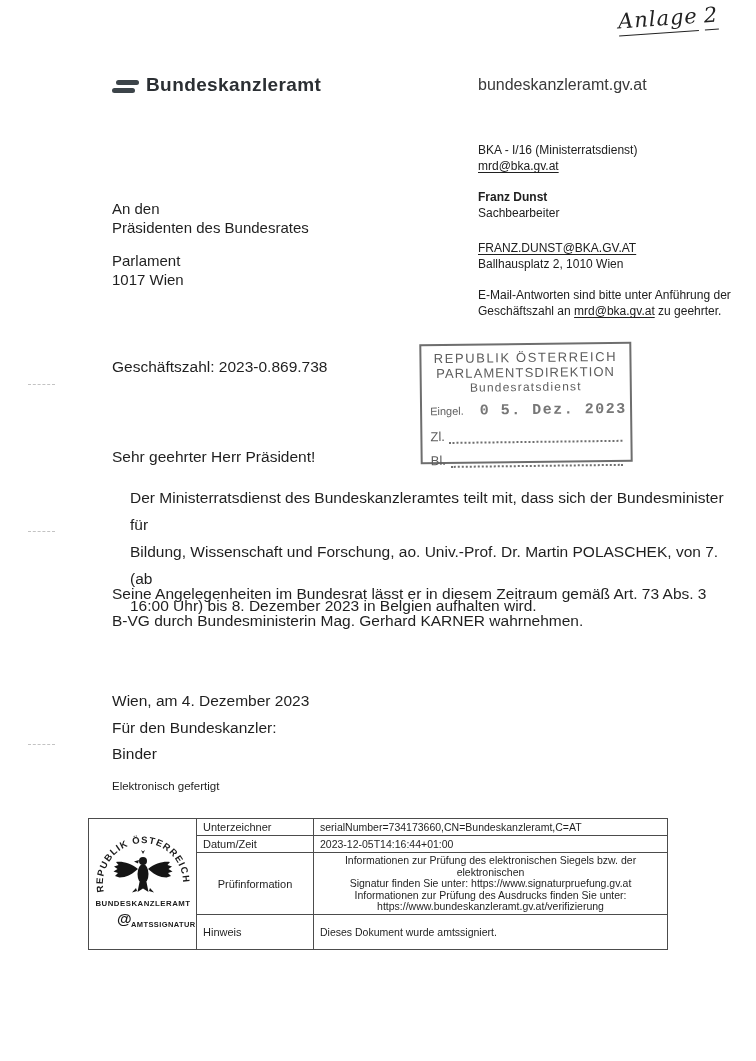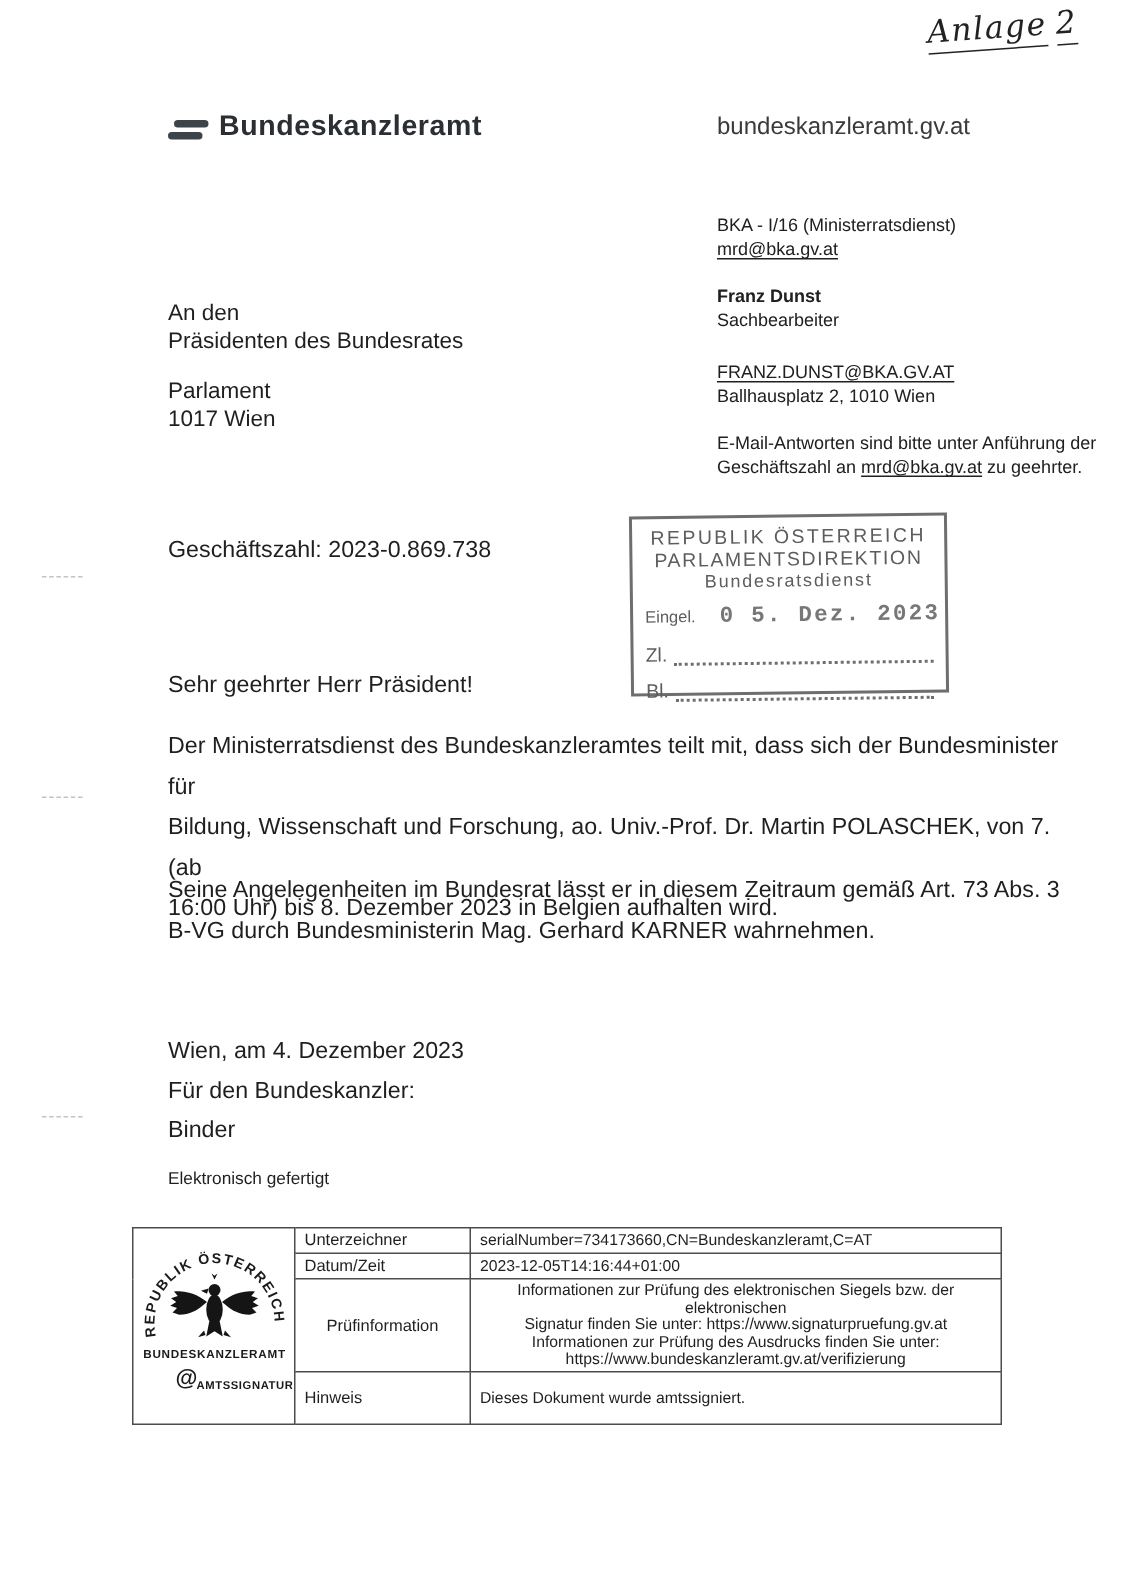--- a/index.html
+++ b/index.html
@@ -135,21 +135,21 @@
       <span class="dots"></span>
     </div>
     <div class="dotrow">
       <span class="lbl">Bl.</span>
       <span class="dots"></span>
     </div>
   </div>
 
   <div class="salutation">Sehr geehrter Herr Präsident!</div>
 
-  <div class="para" style="top:484px;">
+  <div class="para" style="top:484px;margin-left:18px;">
     <div>Der Ministerratsdienst des Bundeskanzleramtes teilt mit, dass sich der Bundesminister für</div>
     <div>Bildung, Wissenschaft und Forschung, ao. Univ.-Prof. Dr. Martin POLASCHEK, von 7. (ab</div>
     <div>16:00 Uhr) bis 8. Dezember 2023 in Belgien aufhalten wird.</div>
   </div>
 
   <div class="para" style="top:580px;">
     <div>Seine Angelegenheiten im Bundesrat lässt er in diesem Zeitraum gemäß Art. 73 Abs. 3</div>
     <div>B-VG durch Bundesministerin Mag. Gerhard KARNER wahrnehmen.</div>
   </div>
 

